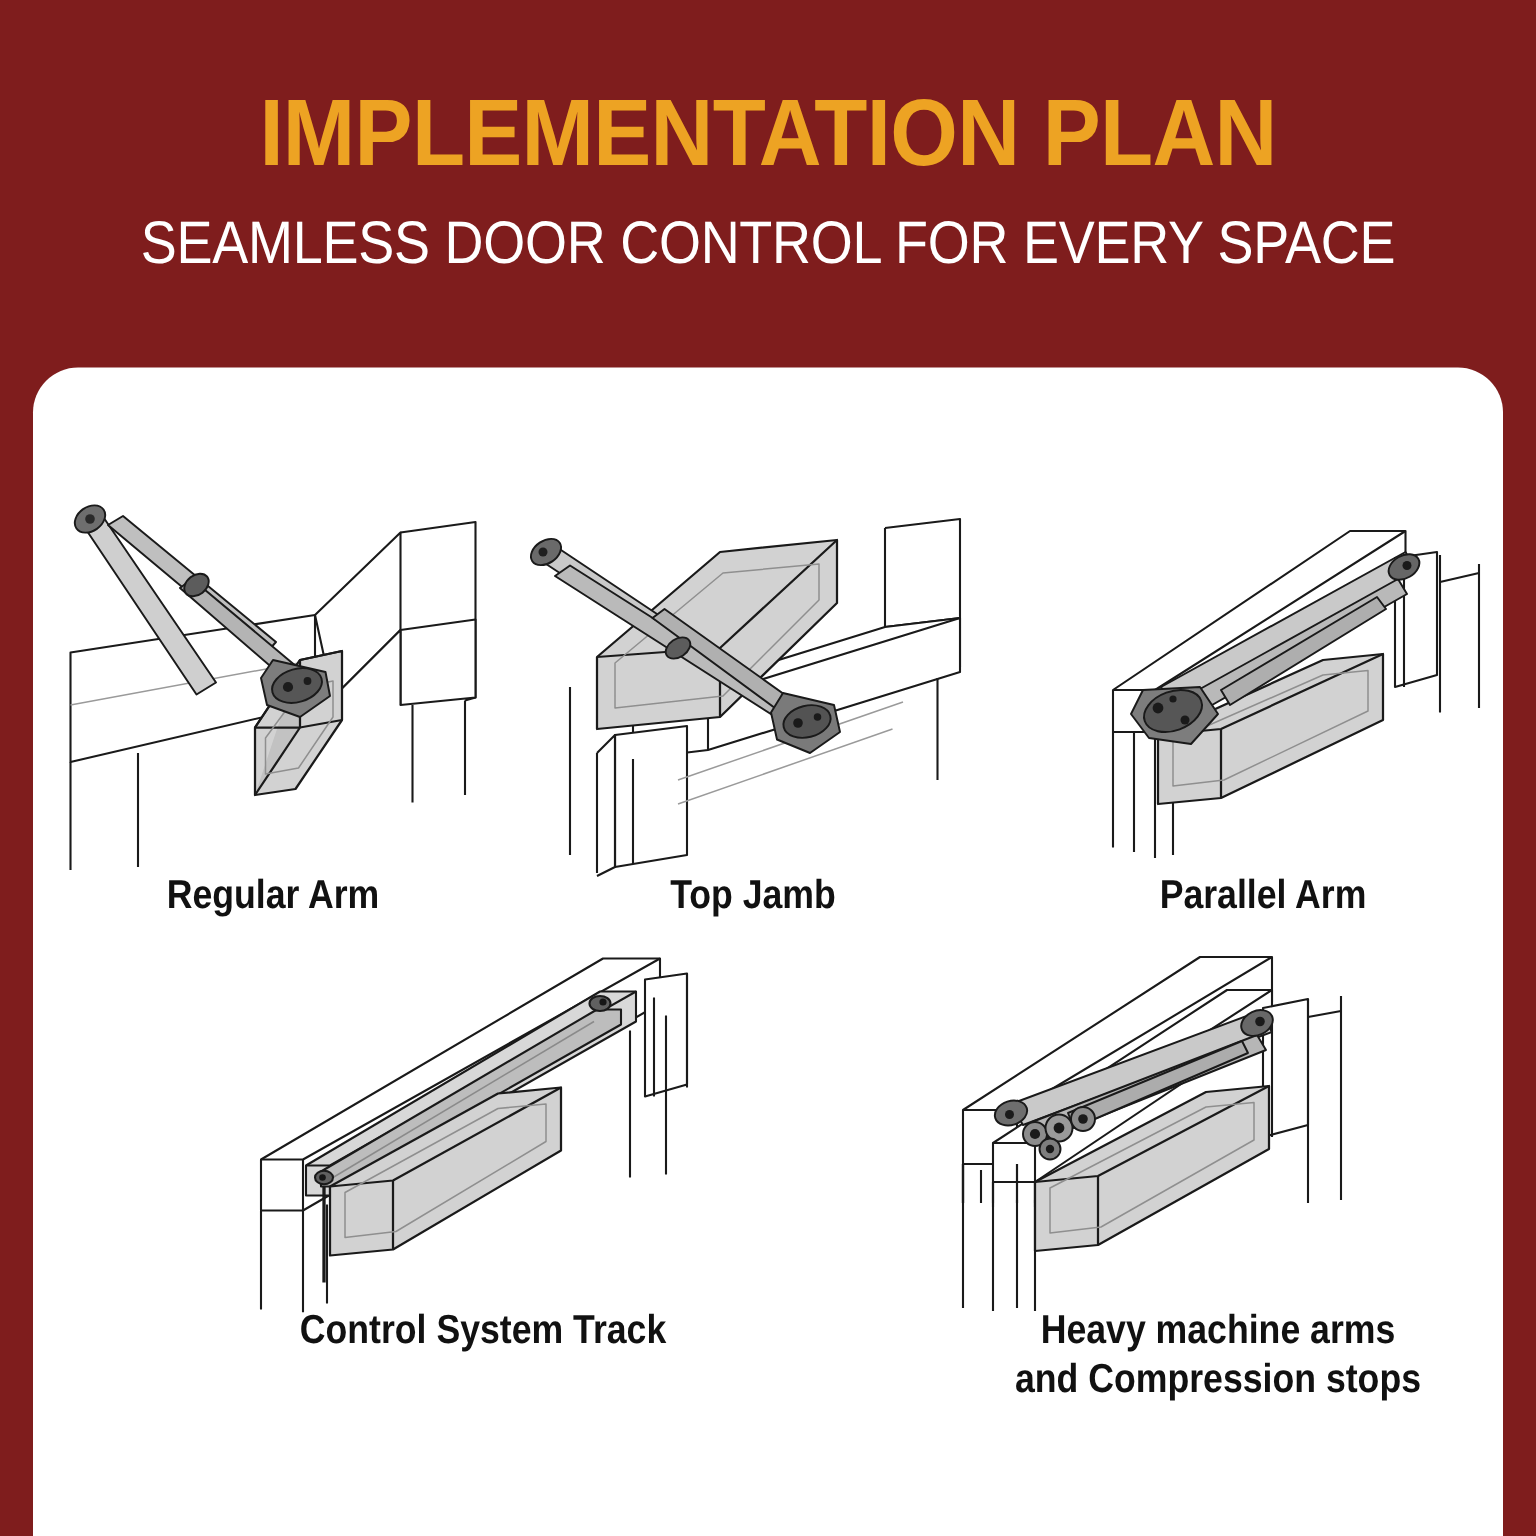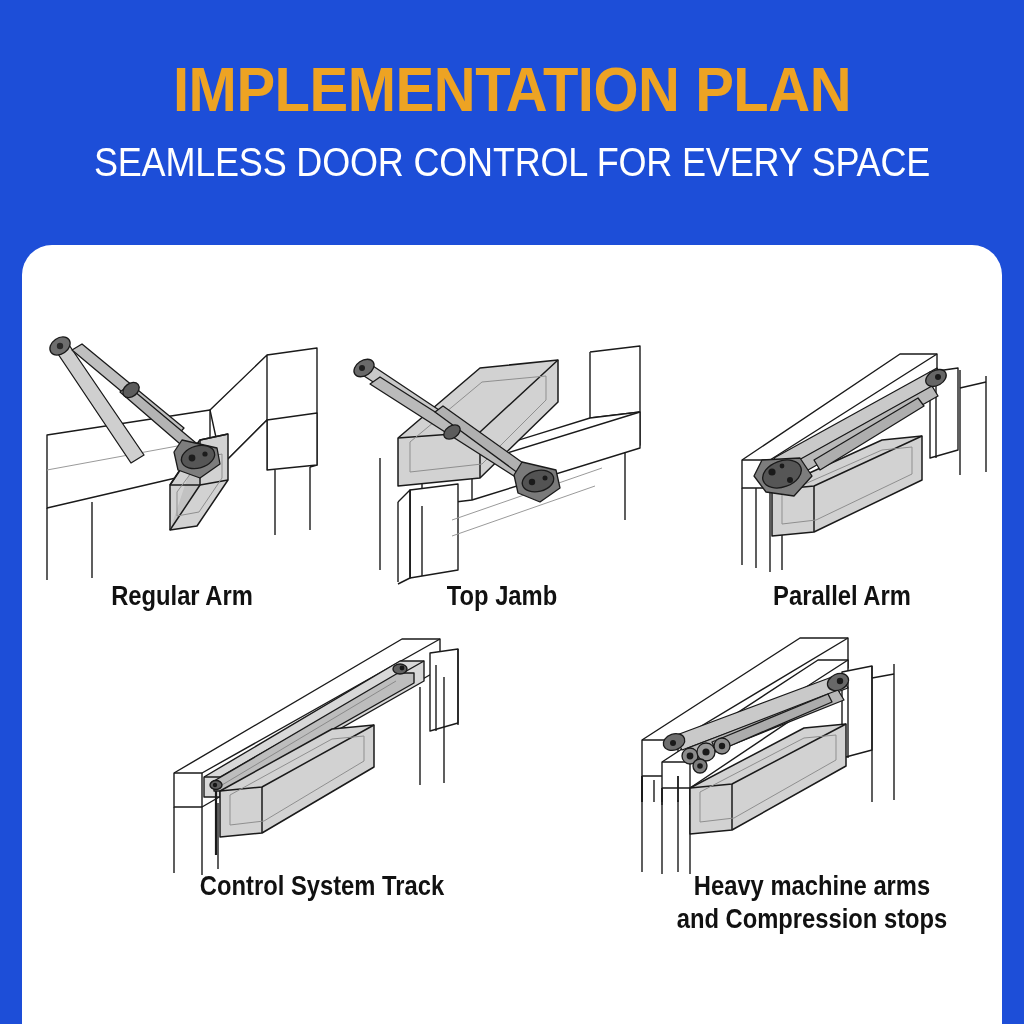--- a/index.html
+++ b/index.html
@@ -4,21 +4,21 @@
 <style>
   html, body {
     margin: 0;
     padding: 0;
     background: #02102c;
   }
   #page {
     position: relative;
     width: 1024px;
     height: 1024px;
-    background: #1d4ed8;
+    background: #7f1d1d;
     overflow: hidden;
     font-family: "Liberation Sans", sans-serif;
   }
 
   
   .header {
     position: absolute;
     left: 0; top: 0;
     width: 1024px;
     height: 240px;

